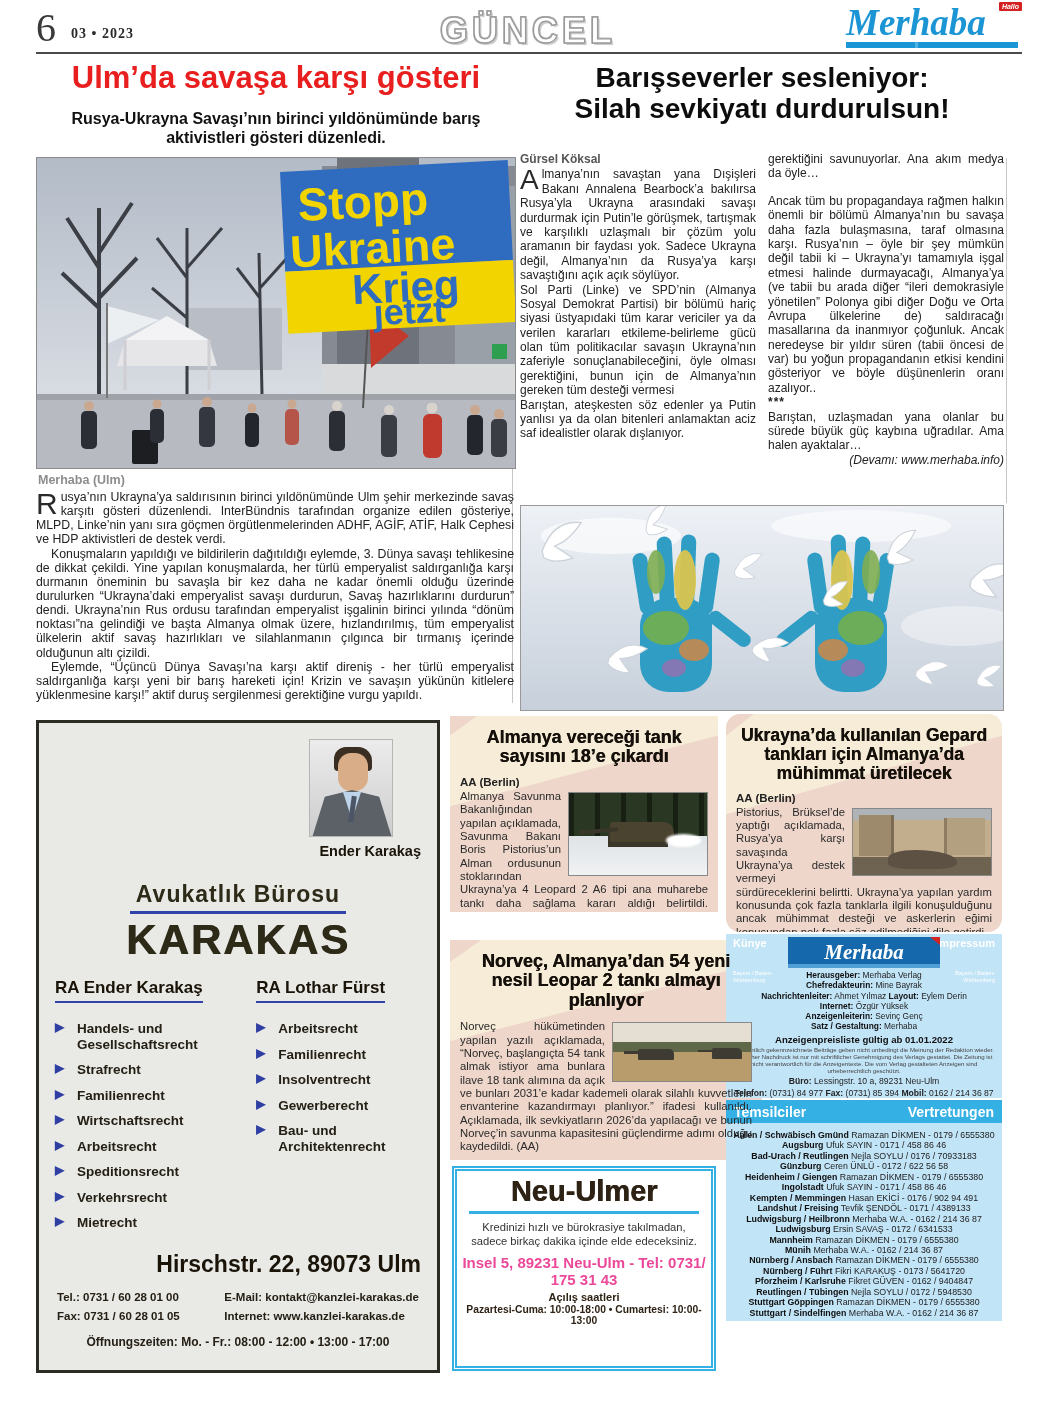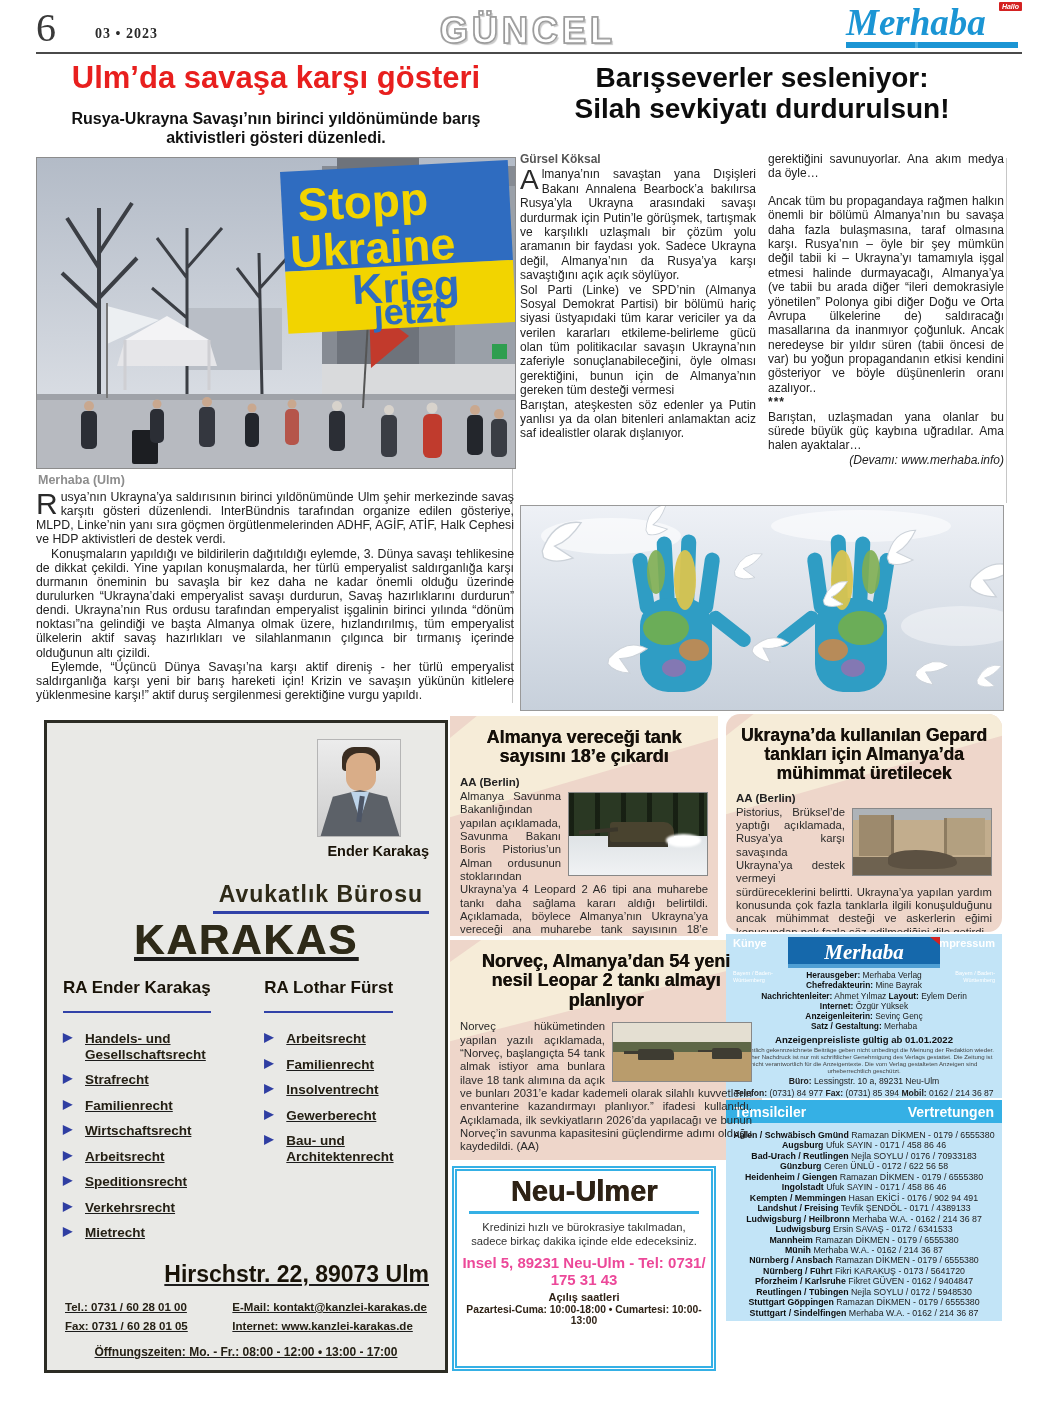--- a/index.html
+++ b/index.html
@@ -1,21 +1,21 @@
 <!DOCTYPE html>
 <html><head>
 <meta charset="utf-8">
 <style>
   * { box-sizing: border-box; margin: 0; padding: 0; }
   body { background:#fff; font-family:"Liberation Sans", sans-serif; }
   .page { position:relative; width:1056px; height:1426px; background:#fff; overflow:hidden; color:#1c1c1c; }
 
   
   .page-num { position:absolute; left:36px; top:4px; font:400 40px "Liberation Serif", serif; color:#3a3a3a; }
-  .page-date { position:absolute; left:95px; top:26px; font:700 14px "Liberation Serif", serif; letter-spacing:1px; color:#2b2b2b; }
+  .page-date { position:absolute; left:71px; top:26px; font:700 14px "Liberation Serif", serif; letter-spacing:1px; color:#2b2b2b; }
   .section-title { position:absolute; left:0; right:0; top:10px; text-align:center;
     font:700 36px "Liberation Sans", sans-serif; letter-spacing:4px; color:#fff;
     -webkit-text-stroke:1.3px #9a9a9a;
     text-shadow:-1px -1px 0 #b5b5b5, 1px -1px 0 #b5b5b5, -1px 1px 0 #b5b5b5, 2px 2px 1px #c9c9c9; }
   .brand { position:absolute; right:38px; top:4px; width:172px; }
   .brand-text { font:italic 700 37px "Liberation Serif", serif; color:#1b95d4; line-height:1; display:block; }
   .brand-tag { position:absolute; right:-4px; top:-2px; background:#d42222; color:#fff; font:italic 700 7px "Liberation Sans", sans-serif; padding:1px 3px; border-radius:1px; }
   .brand-bar { height:6px; background:linear-gradient(90deg,#1b95d4 0 40%, #4db2e2 40% 42%, #1b95d4 42%); margin-top:1px; }
   .head-rule { position:absolute; left:36px; top:52px; width:986px; border-top:2px solid #4a4a4a; }
 
@@ -43,55 +43,55 @@
   .peace-col { flex:1; font-size:12px; line-height:1.2; text-align:justify; color:#222; }
   .byline { font-weight:700; font-size:12px; color:#555; margin-bottom:1px; }
   .peace-col p { margin:0 0 0 0; }
   .peace-col .gap { height:13px; }
   .dropcap2 { float:left; font-size:28px; line-height:0.8; padding:2px 3px 0 0; color:#2a2a2a; }
   .stars { font-weight:700; letter-spacing:1px; }
   .devami { font-style:italic; text-align:right; }
   .hands-photo { position:absolute; left:520px; top:505px; width:484px; height:206px; border:1px solid #999; background:#dde3ea; }
 
   
-  .karakas { position:absolute; left:44px; top:720px; width:404px; height:653px;
-    background:#e9e9e6; border:3px solid #2c2c24; padding:12px 16px;text-decoration:underline; }
+  .karakas { position:absolute; left:36px; top:720px; width:404px; height:653px;
+    background:#e9e9e6; border:3px solid #2c2c24; padding:12px 16px; }
   .portrait { position:absolute; right:44px; top:16px; width:84px; height:98px; background:linear-gradient(#ececec,#cdcdcd); border:1px solid #b5b5b5; overflow:hidden; }
   .portrait .hair { position:absolute; left:24px; top:7px; width:38px; height:24px; background:#39ted; background:#3a2d21; border-radius:12px 14px 4px 4px; }
   .portrait .head { position:absolute; left:28px; top:13px; width:30px; height:38px; background:#d9ad88; border-radius:13px; }
   .portrait .suit { position:absolute; left:2px; top:50px; width:80px; height:48px; background:#5c6168; clip-path:polygon(0 100%, 16% 14%, 50% 0, 84% 14%, 100% 100%); }
   .portrait .shirt { position:absolute; left:33px; top:52px; width:18px; height:28px; background:#bdd4ea; clip-path:polygon(0 0, 100% 0, 50% 100%); }
   .portrait .tie { position:absolute; left:40px; top:56px; width:5px; height:26px; background:#4c5566; transform:rotate(8deg); }
   .portrait-caption { position:absolute; right:16px; top:120px; font-weight:700; font-size:14.5px; color:#191308; }
-  .office-label-wrap { margin-top:146px; text-align:right; }
+  .office-label-wrap { margin-top:146px; text-align:center; }
   .office-label { display:inline-block; font-weight:700; font-size:23px; letter-spacing:1px; color:#2e2a18;
     border-bottom:3px solid #3142a8; padding:0 6px 3px; }
   .office-name { text-align:center; font-weight:700; font-size:42px; letter-spacing:2px; color:#2e2a18;
     text-shadow:0.8px 0 0 #2e2a18; margin-top:2px; }
   .law-cols { display:flex; margin-top:14px; }
   .law-col1 { width:55%; } .law-col2 { width:45%; }
-  .law-name { display:inline-block; font-weight:700; font-size:17px; color:#191308; border-bottom:2.5px solid #3142a8; padding-bottom:13px; margin-bottom:8px; }
+  .law-name { display:inline-block; font-weight:700; font-size:17px; color:#191308; border-bottom:2.5px solid #3142a8; padding-bottom:3px; margin-bottom:8px; }
   .law-item { position:relative; padding-left:22px; font-weight:700; font-size:13.5px; color:#252015; margin:10px 0; line-height:1.15; }
   .law-item::before { content:"▶"; position:absolute; left:0; top:0; color:#2f3ea2; font-size:12px; }
   .kk-address { text-align:right; font-weight:700; font-size:23px; color:#191308; margin-top:10px; }
   .kk-contact { display:flex; justify-content:space-between; margin-top:10px; padding:0 2px; }
   .kk-contact div { font-weight:700; font-size:11.5px; color:#252015; line-height:1.7; }
   .kk-hours { text-align:center; font-weight:700; font-size:12px; color:#252015; margin-top:8px; }
 
   
   .panel-pink { position:absolute; background:#eed6ca; overflow:hidden; }
   .panel-pink::before { content:""; position:absolute; inset:0; background:#f6ecd8;
     clip-path:polygon(10% 0, 100% 0, 100% 10%, 0 46%, 0 10%); }
   .panel-inner { position:relative; z-index:1; padding:8px 10px; }
   .p-title { text-align:center; font-weight:700; font-size:18px; line-height:1.08; color:#15100a; text-shadow:0.4px 0 0 #15100a; margin-top:4px; }
   .p-date { font-weight:700; font-size:11.5px; color:#222; margin-top:9px; }
   .p-body { font-size:11.3px; line-height:1.18; text-align:justify; color:#2a2a2a; margin-top:2px; }
   .news-photo { float:right; margin:2px 0 3px 7px; border:1px solid #888; position:relative; overflow:hidden; }
 
-  #tank18 { left:450px; top:716px; width:268px; height:220px; }
+  #tank18 { left:450px; top:716px; width:268px; height:196px; }
   #norway { left:450px; top:940px; width:312px; height:220px; }
   #gepard { left:726px; top:714px; width:276px; height:218px;border-radius:14px; }
   #gepard .p-title { font-size:17.5px; }
 
   .photo-t18 { width:140px; height:84px; background:linear-gradient(180deg,#2a3823 0 52%,#dfe3e6 52%,#f0f2f4 100%); }
   .photo-t18::before { content:""; position:absolute; left:0; top:0; right:0; height:52%;
     background:repeating-linear-gradient(90deg, rgba(8,12,6,.55) 0 5px, transparent 5px 26px); }
   .photo-t18 .tankbody { position:absolute; left:30%; top:36%; width:46%; height:24%; background:#49432f; border-radius:3px 10px 2px 2px; box-shadow:-4px 7px 0 -2px #3a362a; }
   .photo-t18 .barrel { position:absolute; left:7%; top:44%; width:28%; height:4px; background:#3a362a; transform:rotate(-5deg); }
   .photo-t18 .spray { position:absolute; left:70%; top:50%; width:26%; height:16%; background:#fff; border-radius:50%; filter:blur(1px); }

